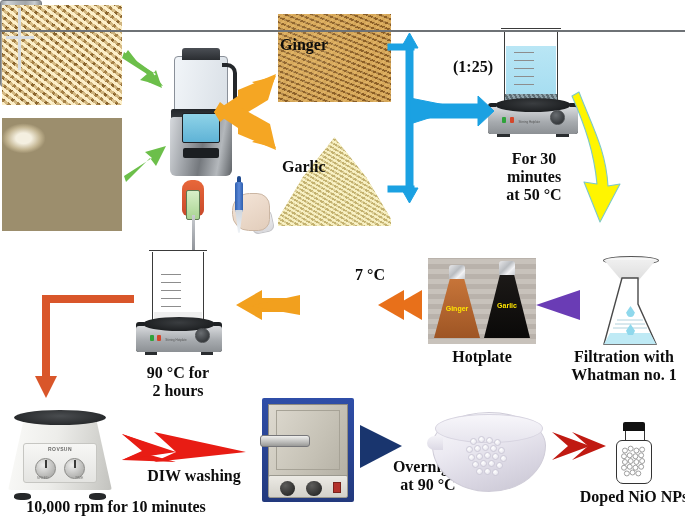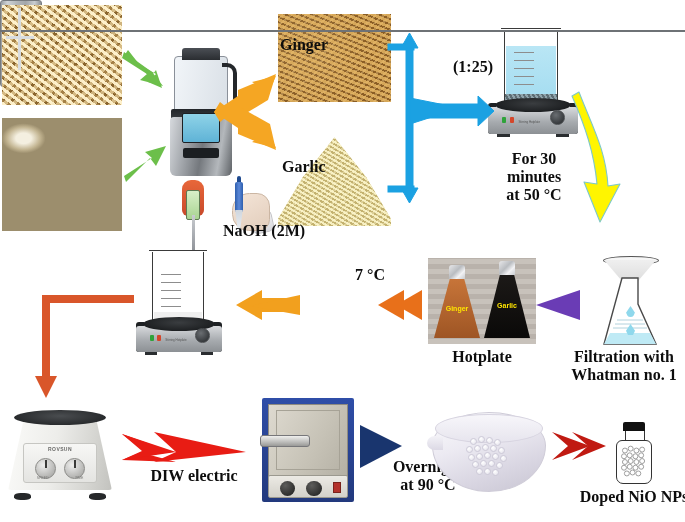--- a/index.html
+++ b/index.html
@@ -250,21 +250,20 @@
   </div>
 
   <div class="pipette" style="left:212px;top:176px;width:58px;height:58px;">
     <div class="cuff"></div>
     <div class="hand"></div>
     <div class="pp-plunger"></div>
     <div class="pp-stem"></div>
     <div class="pp-tip"></div>
   </div>
 
-  <div class="lbl" style="left:208px;top:222px;width:112px;font-size:16px;">NaOH (2M)</div>
 
   <div class="beaker" style="left:152px;top:252px;width:52px;height:74px;">
     <div class="lip"></div>
     <div class="glass"></div>
     <div class="liquid" style="height:12px;background:#efefef;"></div>
     <div class="tick" style="top:22px;"></div>
     <div class="tick" style="top:30px;"></div>
     <div class="tick" style="top:38px;"></div>
     <div class="tick" style="top:46px;"></div>
     <div class="tick" style="top:54px;"></div>
@@ -276,20 +275,22 @@
     <div class="hp-body"></div>
     <div class="hp-plate"></div>
     <div class="hp-knob"></div>
     <div class="hp-led" style="left:16%;background:#2ea33a;"></div>
     <div class="hp-led" style="left:24%;background:#d4462a;"></div>
     <div class="hp-text">Stirring Hotplate</div>
     <div class="hp-feet" style="left:10%;width:14%;"></div>
     <div class="hp-feet" style="right:10%;width:14%;"></div>
   </div>
 
+  <div class="lbl" style="left:116px;top:364px;width:124px;font-size:16px;">90 °C for
+2 hours</div>
 
   <div class="fridge" style="left:305px;top:263px;width:40px;height:85px;">
     <div class="divider" style="top:30px;"></div>
     <div class="handle-v" style="left:18px;top:8px;height:62px;"></div>
     <div class="handle-h" style="left:6px;top:36px;width:28px;"></div>
   </div>
   <div class="lbl" style="left:344px;top:266px;width:52px;font-size:16px;">7 °C</div>
 
   <div class="photo extract-photo" style="left:428px;top:258px;width:108px;height:86px;">
     <div class="flask" style="left:6px;width:46px;height:62px;">
@@ -332,22 +333,23 @@
     <div class="cf-panel">
       <div class="cf-brand">ROVSUN</div>
       <div class="cf-dial" style="left:16%;"></div>
       <div class="cf-dial" style="right:16%;"></div>
       <div class="cf-sub" style="left:18%;">SPEED</div>
       <div class="cf-sub" style="right:18%;">TIME</div>
     </div>
     <div class="cf-foot" style="left:6%;"></div>
     <div class="cf-foot" style="right:6%;"></div>
   </div>
-
-  <div class="lbl" style="left:128px;top:467px;width:132px;font-size:16px;">DIW electric</div>
+  <div class="lbl" style="left:0px;top:498px;width:232px;font-size:16px;">10,000 rpm for 10 minutes</div>
+
+  <div class="lbl" style="left:128px;top:467px;width:132px;font-size:16px;">DIW washing</div>
 
   <div class="furnace" style="left:262px;top:398px;width:92px;height:104px;">
     <div class="fn-door">
       <div class="fn-inner"></div>
     </div>
     <div class="fn-handle"></div>
     <div class="fn-panel">
       <div class="fn-knob" style="left:14%;"></div>
       <div class="fn-knob" style="left:48%;"></div>
       <div class="fn-sw" style="right:8%;"></div>

